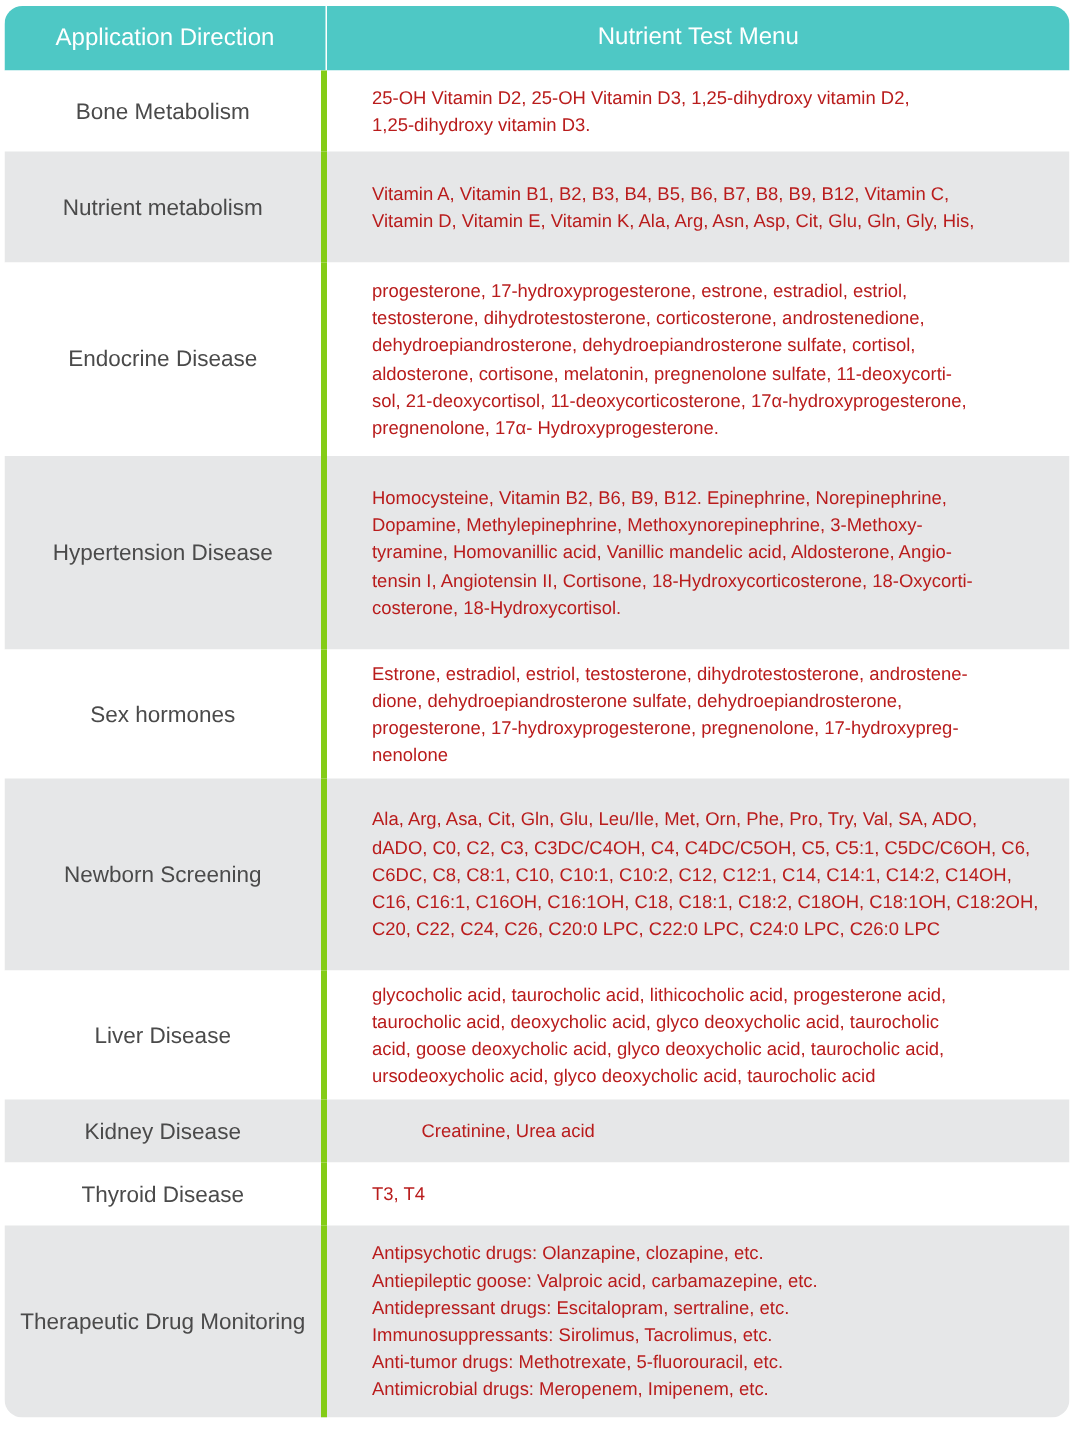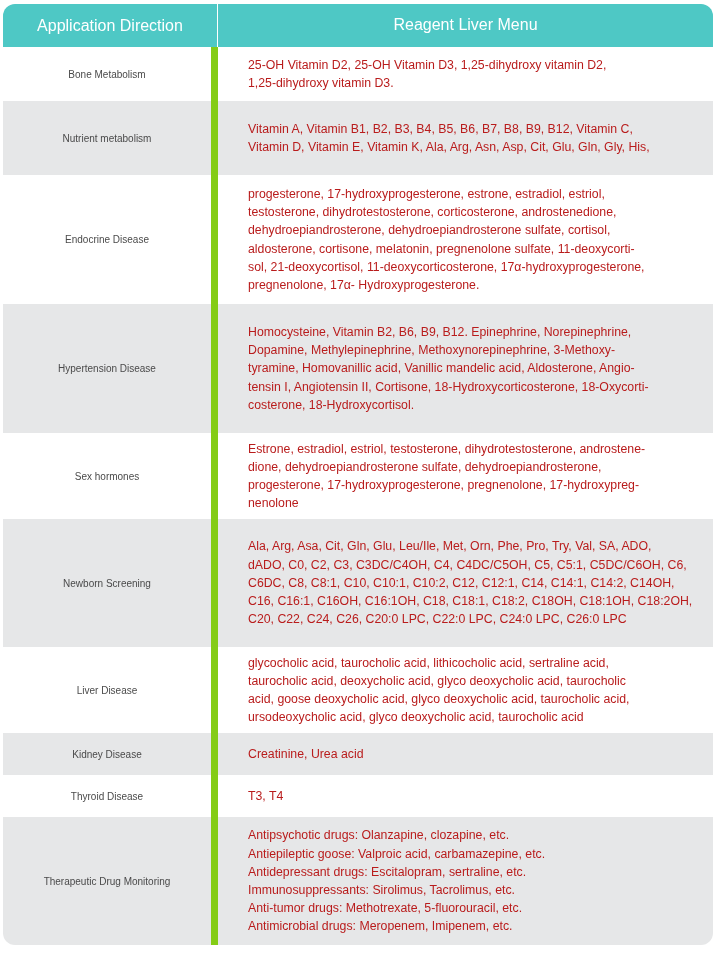--- a/index.html
+++ b/index.html
@@ -5,44 +5,44 @@
   html, body { margin:0; padding:0; background:#ffffff; }
   body { width:718px; height:960px; position:relative; font-family:"Liberation Sans", sans-serif; }
   .tbl {
     position:absolute; left:3px; top:4px; width:710px;
     border-radius:12px; overflow:hidden;
   }
   .row { display:flex; }
   .cell-l {
     width:215px; flex:0 0 215px;
     display:flex; align-items:center; justify-content:center; text-align:right;
-    border-right:7px solid #84cc16;
+    border-right:4px solid #84cc16;
     box-sizing:border-box;
-    color:#4a4a4a; font-size:10px;
+    color:#4a4a4a; font-size:15px;
   }
   .cell-r {
     flex:1; box-sizing:border-box;
     padding:0 20px 0 30px;
     display:flex; flex-direction:column; justify-content:center;
     color:#b91c1c; font-size:12.3px; line-height:18.2px;
   }
   .hdr { background:#4ec8c5; height:43px; }
   .hdr .cell-l, .hdr .cell-r { color:#ffffff; font-size:16px; justify-content:center; align-items:center; text-align:center; padding:0; }
   .hdr .cell-l { border-right:1px solid #ffffff; }
   .white { background:#ffffff; }
   .grey { background:#e6e7e8; }
   .line { display:block; white-space:nowrap; }
 </style>
 </head>
 <body>
 
 <div class="tbl">
   <div class="row hdr">
     <div class="cell-l">Application Direction</div>
-    <div class="cell-r">Reagent Liver Menu</div>
+    <div class="cell-r">Nutrient Test Menu</div>
   </div>
   <div id="rows">
       <div class="row white" style="height: 54px;">
         <div class="cell-l">Bone Metabolism</div>
         <div class="cell-r">
           <span class="line">25-OH Vitamin D2, 25-OH Vitamin D3, 1,25-dihydroxy vitamin D2,</span>
           <span class="line">1,25-dihydroxy vitamin D3.</span>
         </div>
       </div>
       <div class="row grey" style="height: 74px;">
@@ -88,27 +88,27 @@
           <span class="line">Ala, Arg, Asa, Cit, Gln, Glu, Leu/Ile, Met, Orn, Phe, Pro, Try, Val, SA, ADO,</span>
           <span class="line">dADO, C0, C2, C3, C3DC/C4OH, C4, C4DC/C5OH, C5, C5:1, C5DC/C6OH, C6,</span>
           <span class="line">C6DC, C8, C8:1, C10, C10:1, C10:2, C12, C12:1, C14, C14:1, C14:2, C14OH,</span>
           <span class="line">C16, C16:1, C16OH, C16:1OH, C18, C18:1, C18:2, C18OH, C18:1OH, C18:2OH,</span>
           <span class="line">C20, C22, C24, C26, C20:0 LPC, C22:0 LPC, C24:0 LPC, C26:0 LPC</span>
         </div>
       </div>
       <div class="row white" style="height: 86px;">
         <div class="cell-l">Liver Disease</div>
         <div class="cell-r">
-          <span class="line">glycocholic acid, taurocholic acid, lithicocholic acid, sertraline acid,</span>
+          <span class="line">glycocholic acid, taurocholic acid, lithicocholic acid, progesterone acid,</span>
           <span class="line">taurocholic acid, deoxycholic acid, glyco deoxycholic acid, taurocholic</span>
           <span class="line">acid, goose deoxycholic acid, glyco deoxycholic acid, taurocholic acid,</span>
           <span class="line">ursodeoxycholic acid, glyco deoxycholic acid, taurocholic acid</span>
         </div>
       </div>
-      <div class="row grey" style="height: 42px;">
+      <div class="row grey" style="height: 42px; gap: 33px;">
         <div class="cell-l">Kidney Disease</div>
         <div class="cell-r">
           <span class="line">Creatinine, Urea acid</span>
         </div>
       </div>
       <div class="row white" style="height: 42px;">
         <div class="cell-l">Thyroid Disease</div>
         <div class="cell-r">
           <span class="line">T3, T4</span>
         </div>

